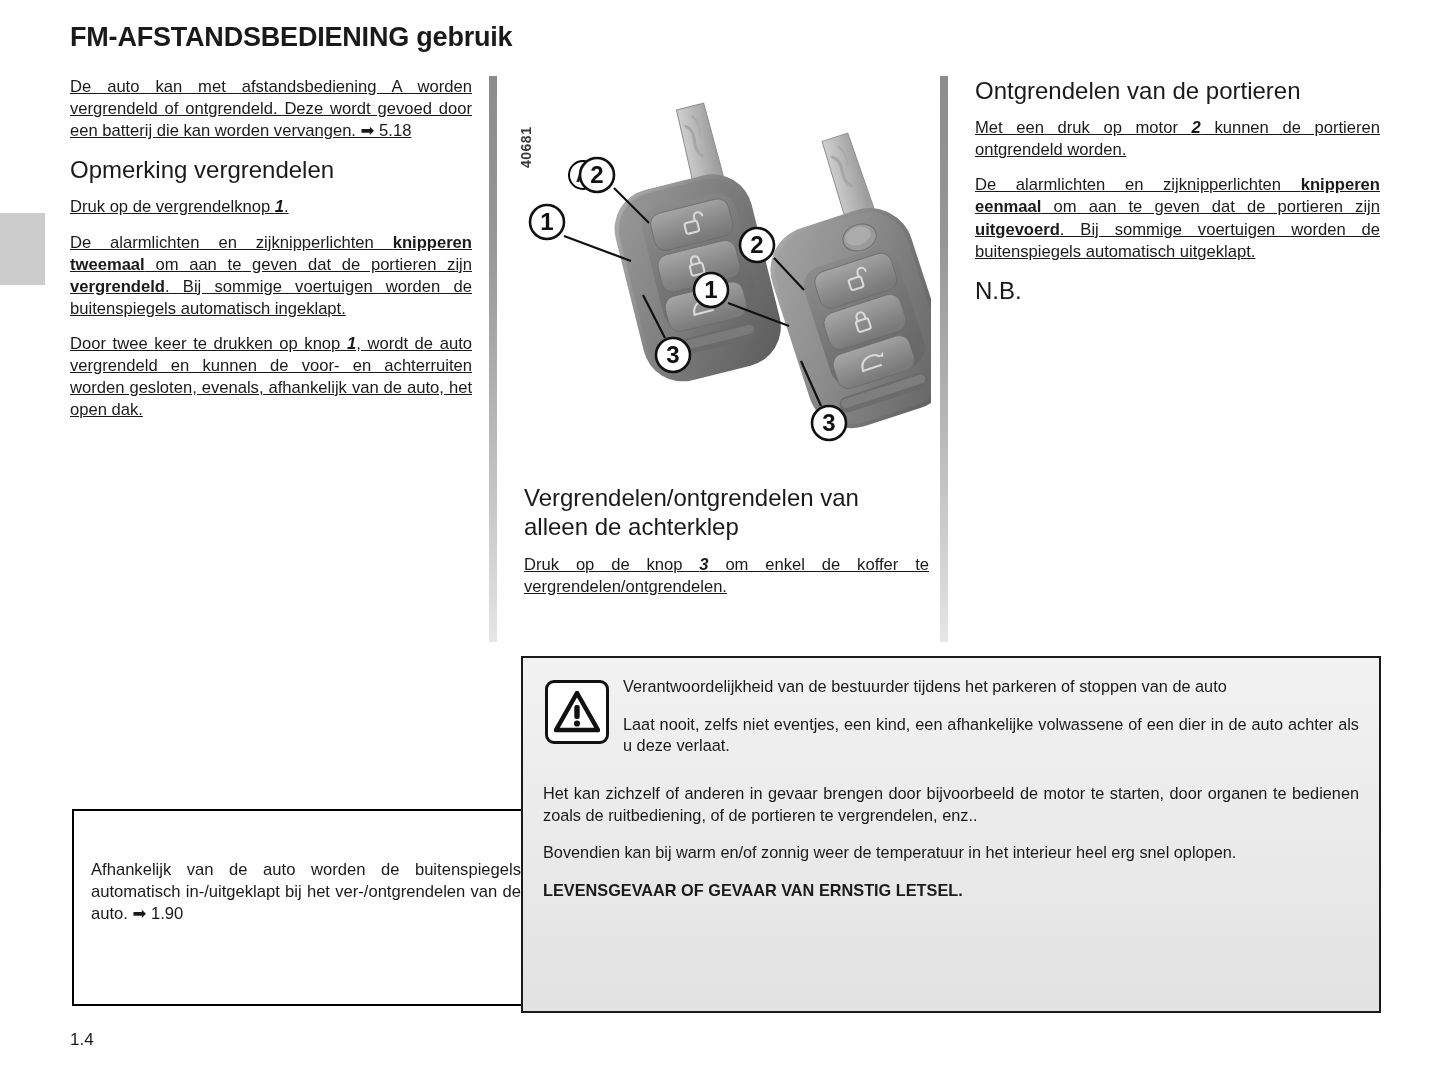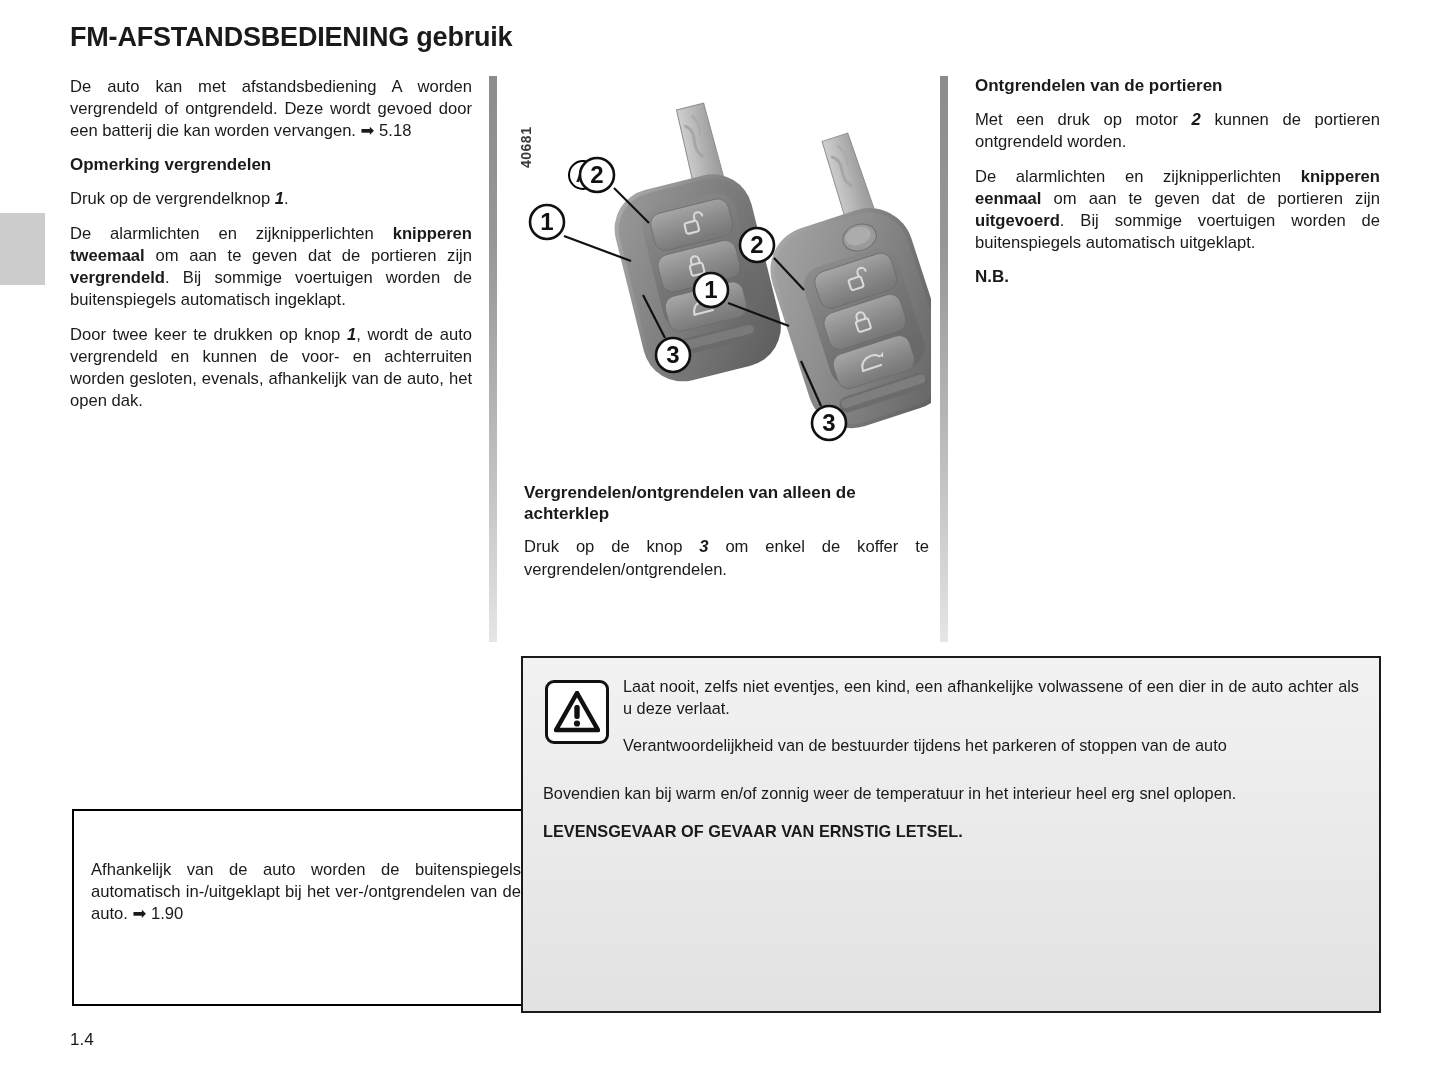--- a/index.html
+++ b/index.html
@@ -38,26 +38,27 @@
 
   
   .col{ position:absolute; }
   .col p{
     margin:0 0 13px 0;
     font-size:16.6px;
     line-height:1.33;
     text-align:justify;
     text-justify:inter-word;
     hyphens:none;
+    text-decoration:underline;
   }
   .col p:last-child{ margin-bottom:0; }
   h2.sec{
     margin:0 0 12px 0;
-    font-size:17px;
-    font-weight:bold;
+    font-size:24px;
+    font-weight:normal;
     line-height:1.22;
   }
   .sp-top{ margin-top:26px; }
 
   .colA{ left:70px; top:76px;  width:402px; }
   .colB{ left:524px; top:483px; width:405px; }
   .colC{ left:975px; top:76px;  width:405px; }
 
   
   .figure{
@@ -323,21 +324,22 @@
 <div class="warn-box">
   <div class="warn-top">
     <div class="warn-icon">
       <svg width="46" height="42" viewBox="0 0 46 42">
         <path d="M23,2 L44,39 L2,39 Z" fill="none" stroke="#111" stroke-width="4.5" stroke-linejoin="round"></path>
         <rect x="20.3" y="14" width="5.4" height="14" rx="2.2" fill="#111"></rect>
         <circle cx="23" cy="32.5" r="3.1" fill="#111"></circle>
       </svg>
     </div>
     <div class="warn-texts">
+      <p>Verantwoordelijkheid van de bestuurder tijdens het parkeren of stoppen van de auto</p>
       <p>Laat nooit, zelfs niet eventjes, een kind, een afhankelijke volwassene of een dier in de auto achter als u deze verlaat.</p>
-      <p>Verantwoordelijkheid van de bestuurder tijdens het parkeren of stoppen van de auto</p>
     </div>
   </div>
   <div class="warn-lower">
+    <p>Het kan zichzelf of anderen in gevaar brengen door bijvoorbeeld de motor te starten, door organen te bedienen zoals de ruitbediening, of de portieren te vergrendelen, enz..</p>
     <p>Bovendien kan bij warm en/of zonnig weer de temperatuur in het interieur heel erg snel oplopen.</p>
     <p class="bold">LEVENSGEVAAR OF GEVAAR VAN ERNSTIG LETSEL.</p>
   </div>
 </div>
 
 </body></html>

